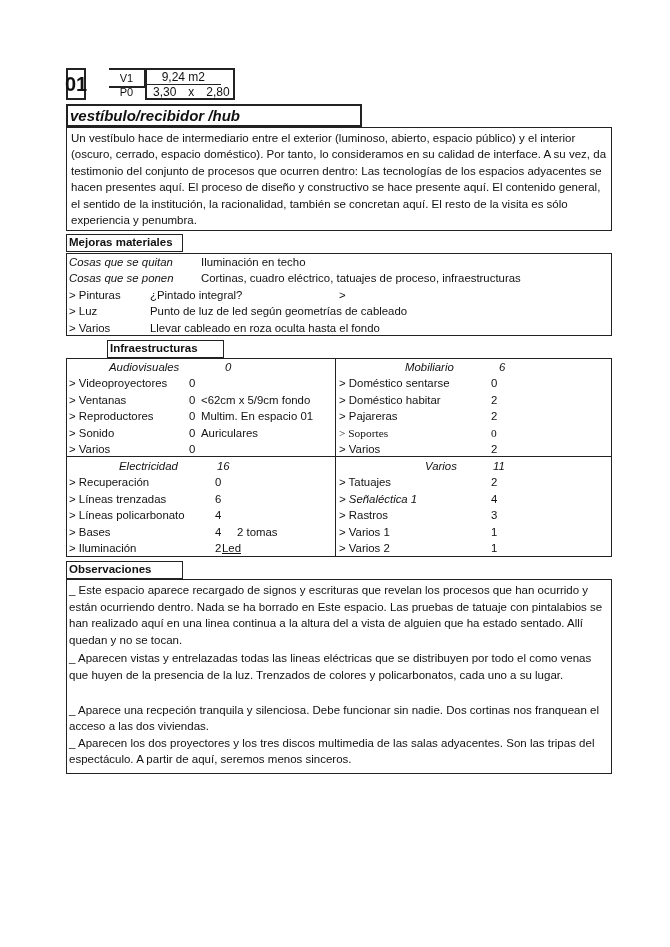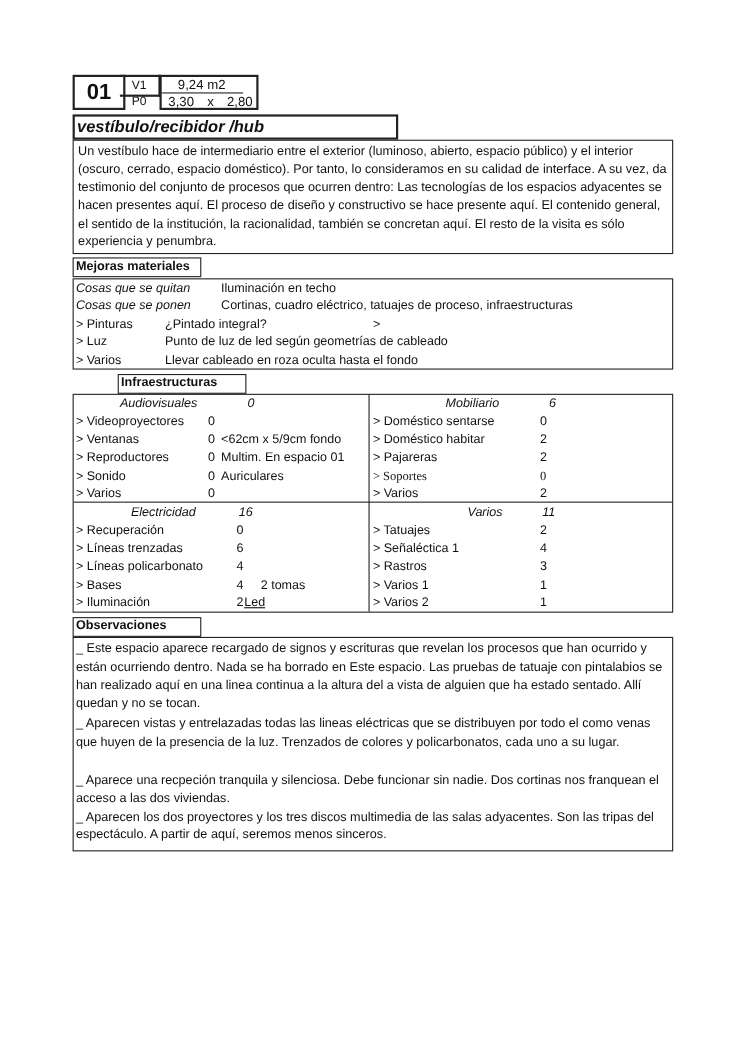--- a/index.html
+++ b/index.html
@@ -7,21 +7,21 @@
   body {
     position: relative;
     font-family: "Liberation Sans", "DejaVu Sans", sans-serif;
     color: #111;
     font-size: 11.4px;
     line-height: 16.4px;
   }
   .abs { position: absolute; }
 
   
-  .num-box { left: 66px; top: 68px; width: 48px; height: 32px; border: 2px solid #222; display:flex; align-items:center; justify-content:center; font-weight: bold; font-size: 20px; }
+  .num-box { left: 66px; top: 68px; width: 20px; height: 32px; border: 2px solid #222; display:flex; align-items:center; justify-content:center; font-weight: bold; font-size: 20px; }
   .vp-box { left: 109px; top: 68px; width: 37px; height: 20px; border: 2px solid #222; border-left: none; font-weight: normal; font-size: 11px; text-align:center; line-height: 14px; padding-top: 1px;}
   .dim-box { left: 145px; top: 68px; width: 90px; height: 32px; border: 2px solid #222; font-size: 12px; }
   .dim-row1 { position:absolute; left:0; right:12px; top:0; height:15px; border-bottom: 1.4px solid #222; text-align:right; padding-right: 16px; line-height: 15px;}
   .dim-row2 { position:absolute; left:0; right:0; top:15px; height:15px; line-height: 14px; display:flex; justify-content:space-between; padding: 0 6px 0 6px; gap: 12px;}
   .title-box { left: 66px; top: 104px; width: 296px; height: 23px; border: 2px solid #222; font-weight: bold; font-style: italic; font-size: 15px; line-height: 20px; padding-left: 2px; }
 
   .intro-box { left: 66px; top: 127px; width: 546px; height: 104px; border: 1.8px solid #222; padding: 2px 4px; font-size: 11.5px; line-height: 16.4px; }
 
   .sec-label { position:absolute; height: 18px; border: 1.8px solid #222; font-weight: bold; font-size: 11.5px; line-height: 15px; padding-left: 2px; width: 117px; left: 66px; }
 
@@ -180,21 +180,21 @@
 
   <div class="cell-row" style="left:272px; top:99px; width:270px;">
     <span class="italic" style="left:86px;">Varios</span>
     <span class="italic" style="left:154px;">11</span>
   </div>
   <div class="cell-row" style="left:272px; top:115.4px; width:270px;">
     <span style="left:0;">&gt; Tatuajes</span>
     <span style="left:152px;">2</span>
   </div>
   <div class="cell-row" style="left:272px; top:131.8px; width:270px;">
-    <span style="left:0;">&gt; Señaléctica 1</span>
+    <span style="left:0;font-style:italic;">&gt; Señaléctica 1</span>
     <span style="left:152px;">4</span>
   </div>
   <div class="cell-row" style="left:272px; top:148.2px; width:270px;">
     <span style="left:0;">&gt; Rastros</span>
     <span style="left:152px;">3</span>
   </div>
   <div class="cell-row" style="left:272px; top:164.6px; width:270px;">
     <span style="left:0;">&gt; Varios 1</span>
     <span style="left:152px;">1</span>
   </div>

